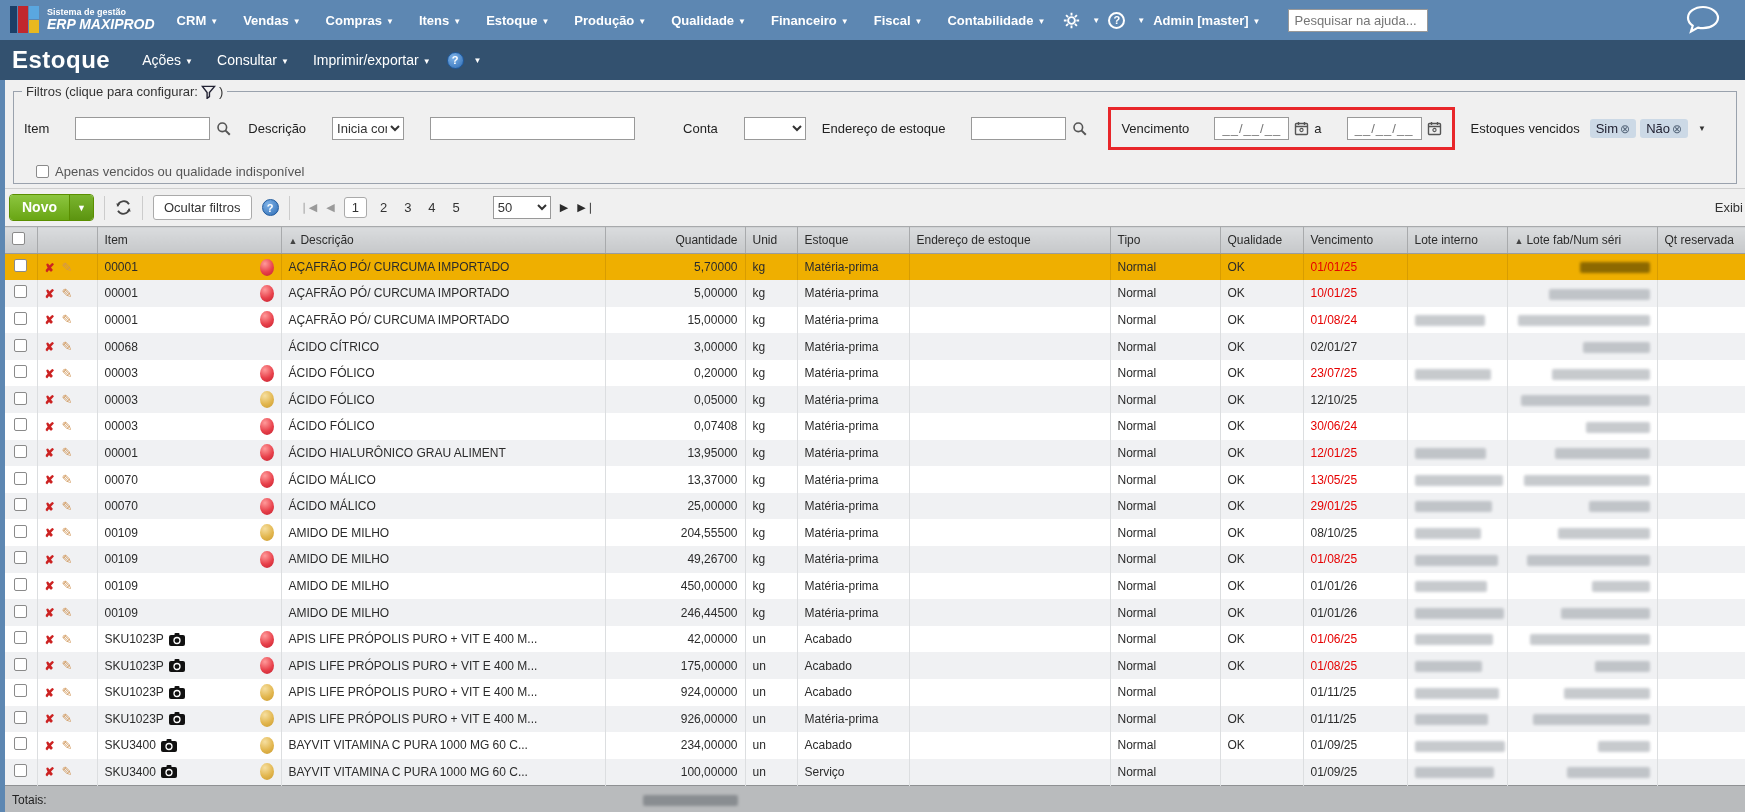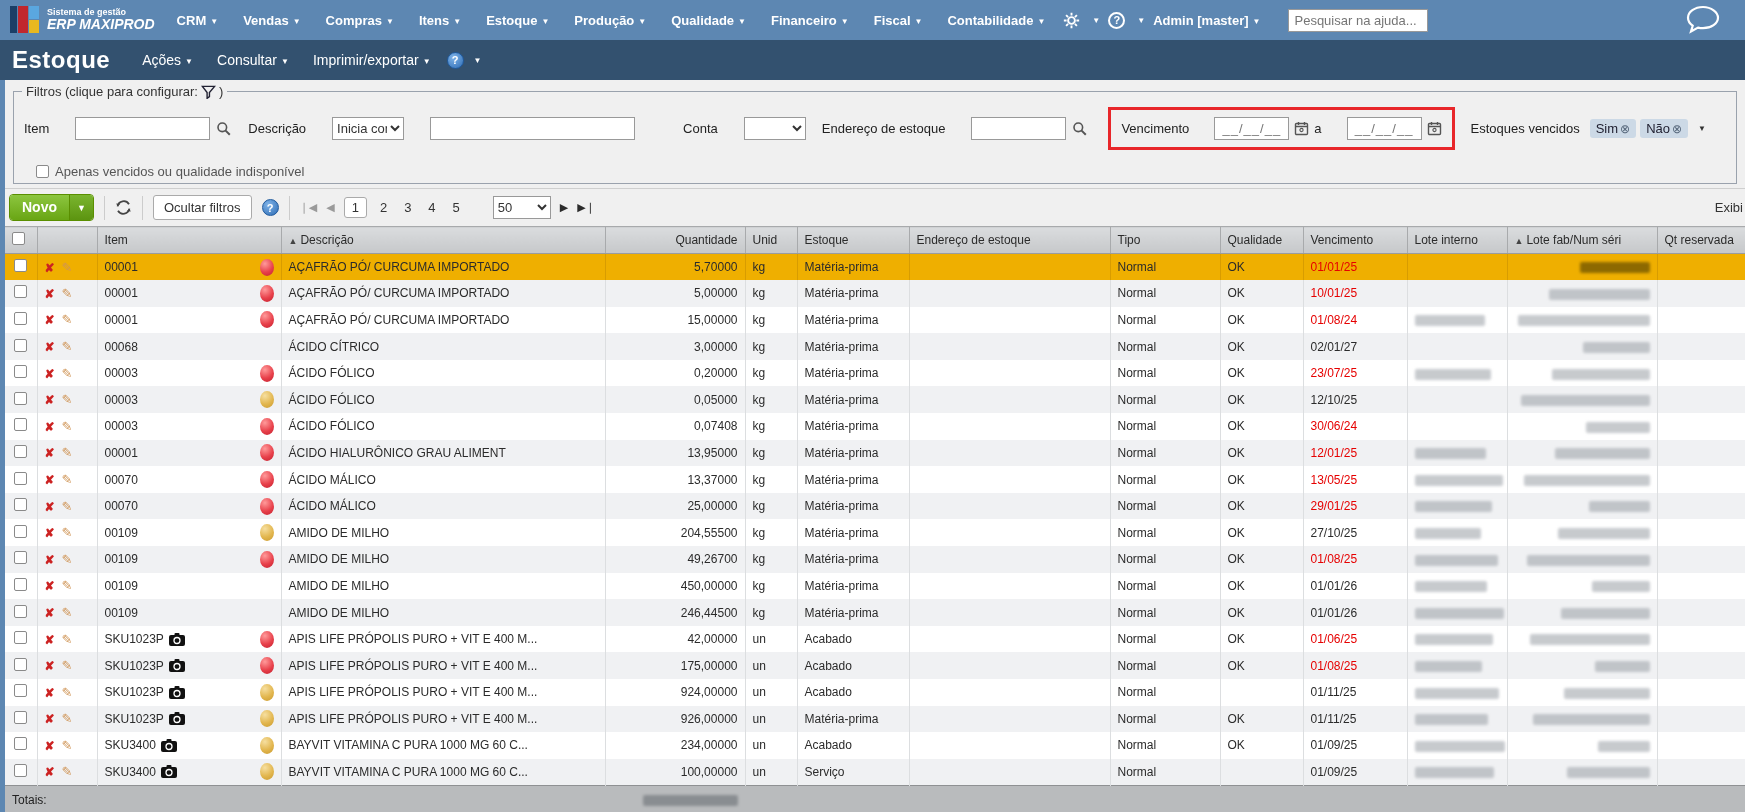--- a/index.html
+++ b/index.html
@@ -543,21 +543,21 @@
               <span class="dot yellow"></span>
             </span>
           </td>
     <td>AMIDO DE MILHO</td>
     <td class="right">204,55500</td>
     <td>kg</td>
     <td>Matéria-prima</td>
     <td></td>
     <td>Normal</td>
     <td>OK</td>
-    <td class="">27/10/25</td>
+    <td class="">08/10/25</td>
     <td><span class="blur" style="width:66px"></span></td>
     <td class="right"><span class="blur" style="width:92px"></span></td>
     <td></td>
         </tr>
         <tr>
     <td class="center"><span class="cb"></span></td>
     <td><span class="del">✘</span><span class="edit">✎</span></td>
     <td>
             <span class="itemcell">
               <span class="code">00109</span>

